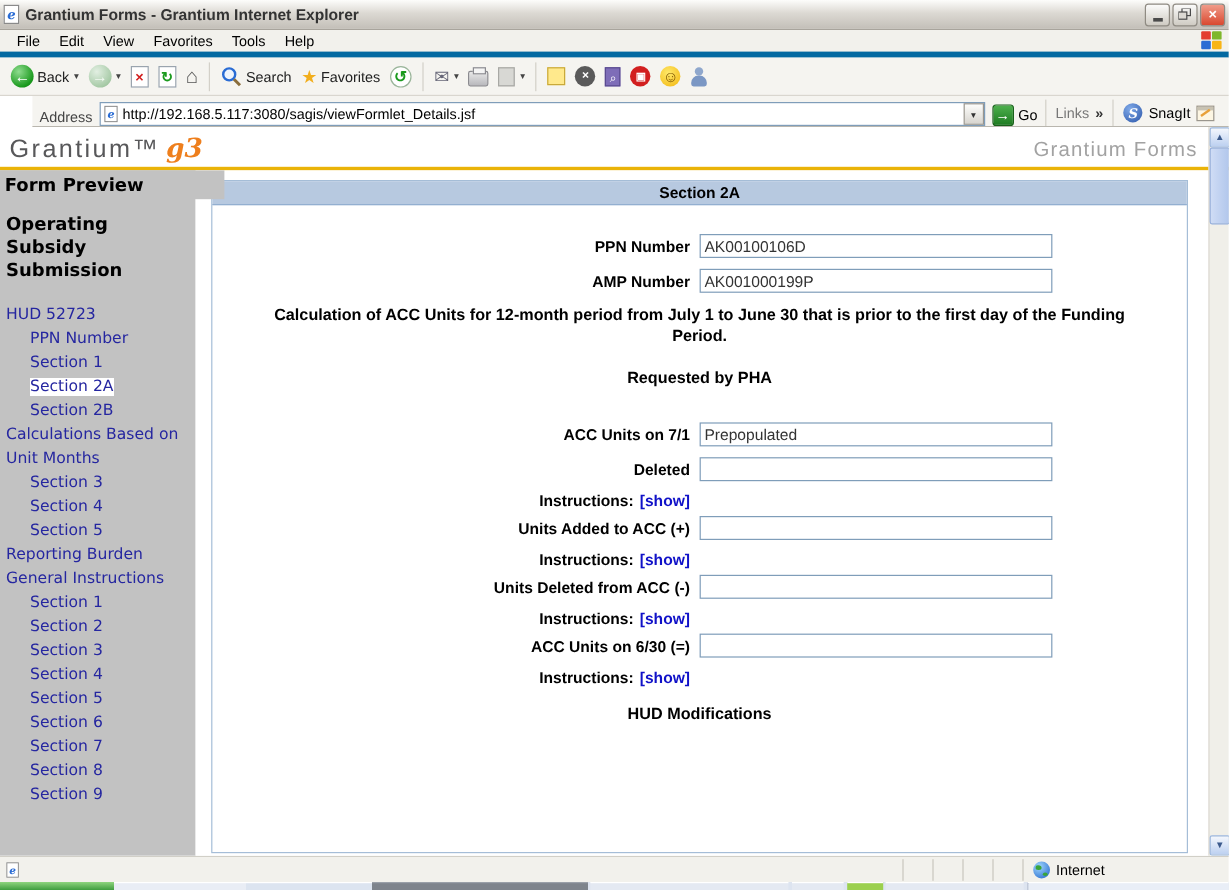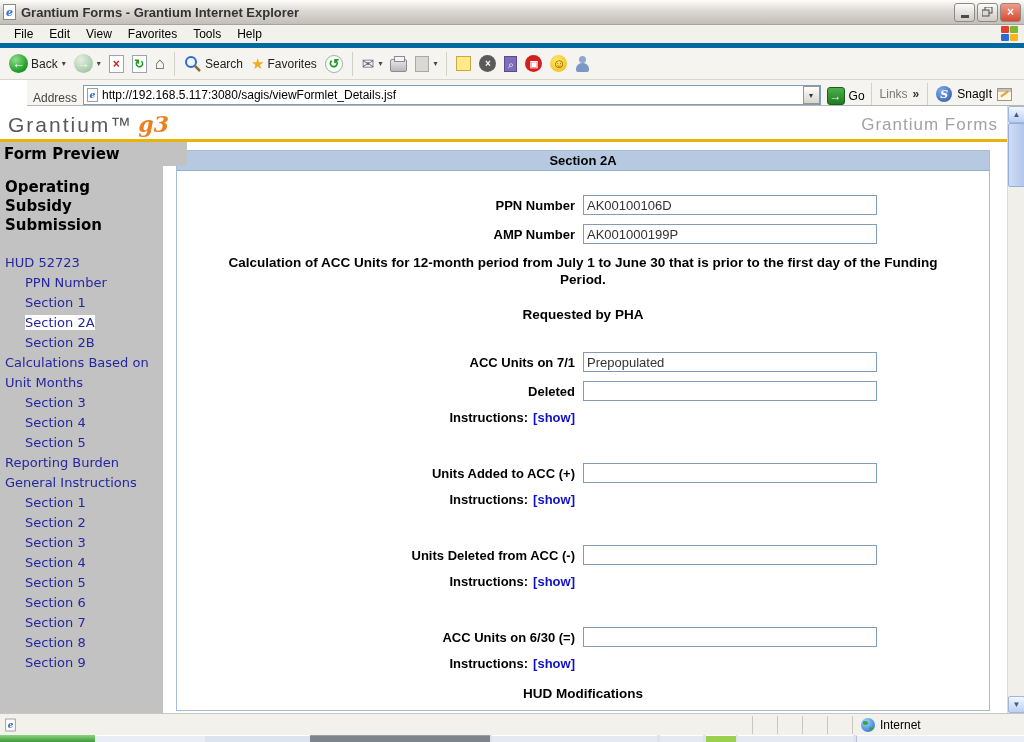--- a/index.html
+++ b/index.html
@@ -128,21 +128,21 @@
   .frow { display:flex; align-items:center; margin-bottom:9px; }
   .frow .flabel { flex:0 0 404px; text-align:right; font-weight:bold; font-size:13px;
     color:#000; padding-right:6px; }
   .frow input { width:294px; height:20px; border:1px solid #7f9db9; font-size:13px;
     font-family:"Liberation Sans",sans-serif; padding:1px 3px; color:#333; margin-left:2px; }
   .center-text { text-align:center; font-weight:bold; font-size:13.5px; color:#000;
     margin:0 42px; line-height:17px; }
   .instr-row { width:404px; text-align:right; padding-right:6px; font-weight:bold; font-size:13px; }
   .show-link { color:#1011c8; cursor:pointer; margin-left:5px; }
   .mt10{margin-top:10px}.mt14{margin-top:14px}.mt18{margin-top:18px}
-  .mt23{margin-top:38px}.mt29{margin-top:29px}
+  .mt23{margin-top:5px}.mt29{margin-top:29px}
 
   
   .vscroll { position:absolute; right:0; top:0; width:17px; height:607px; background:#f0efe9;
     border-left:1px solid #dcdad2; }
   .sc-btn { position:absolute; left:0; width:17px; height:17px;
     background:linear-gradient(#f4f7fd,#bcd0f0); border:1px solid #9cb8e0; border-radius:2px;
     display:flex; align-items:center; justify-content:center; font-size:8px; color:#3c5a8c; }
   .sc-up { top:0; } .sc-down { bottom:0; }
   .sc-thumb { position:absolute; left:0; top:17px; width:17px; height:64px;
     background:linear-gradient(90deg,#cfdcf5,#b2c7ec); border:1px solid #93aedd; border-radius:2px; }

